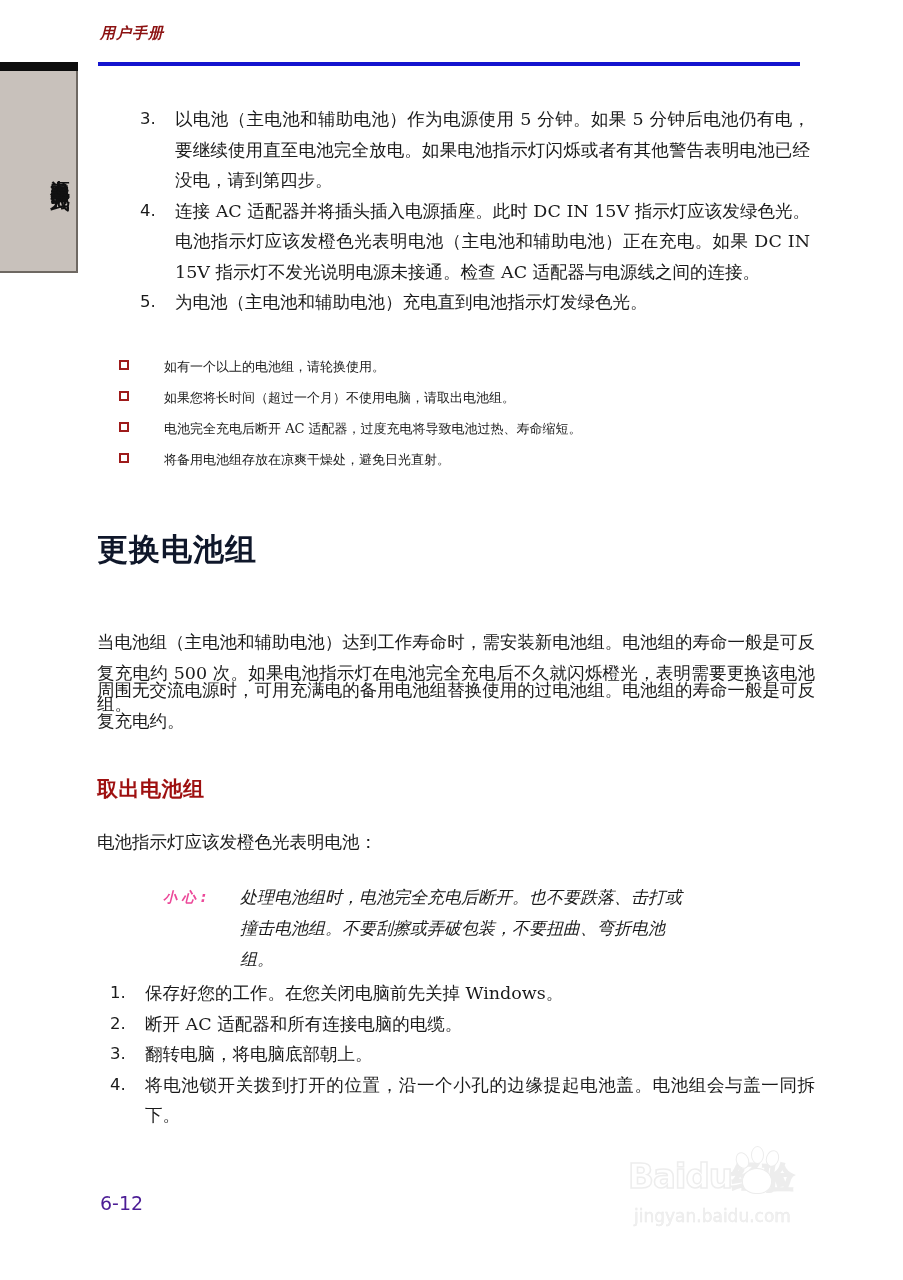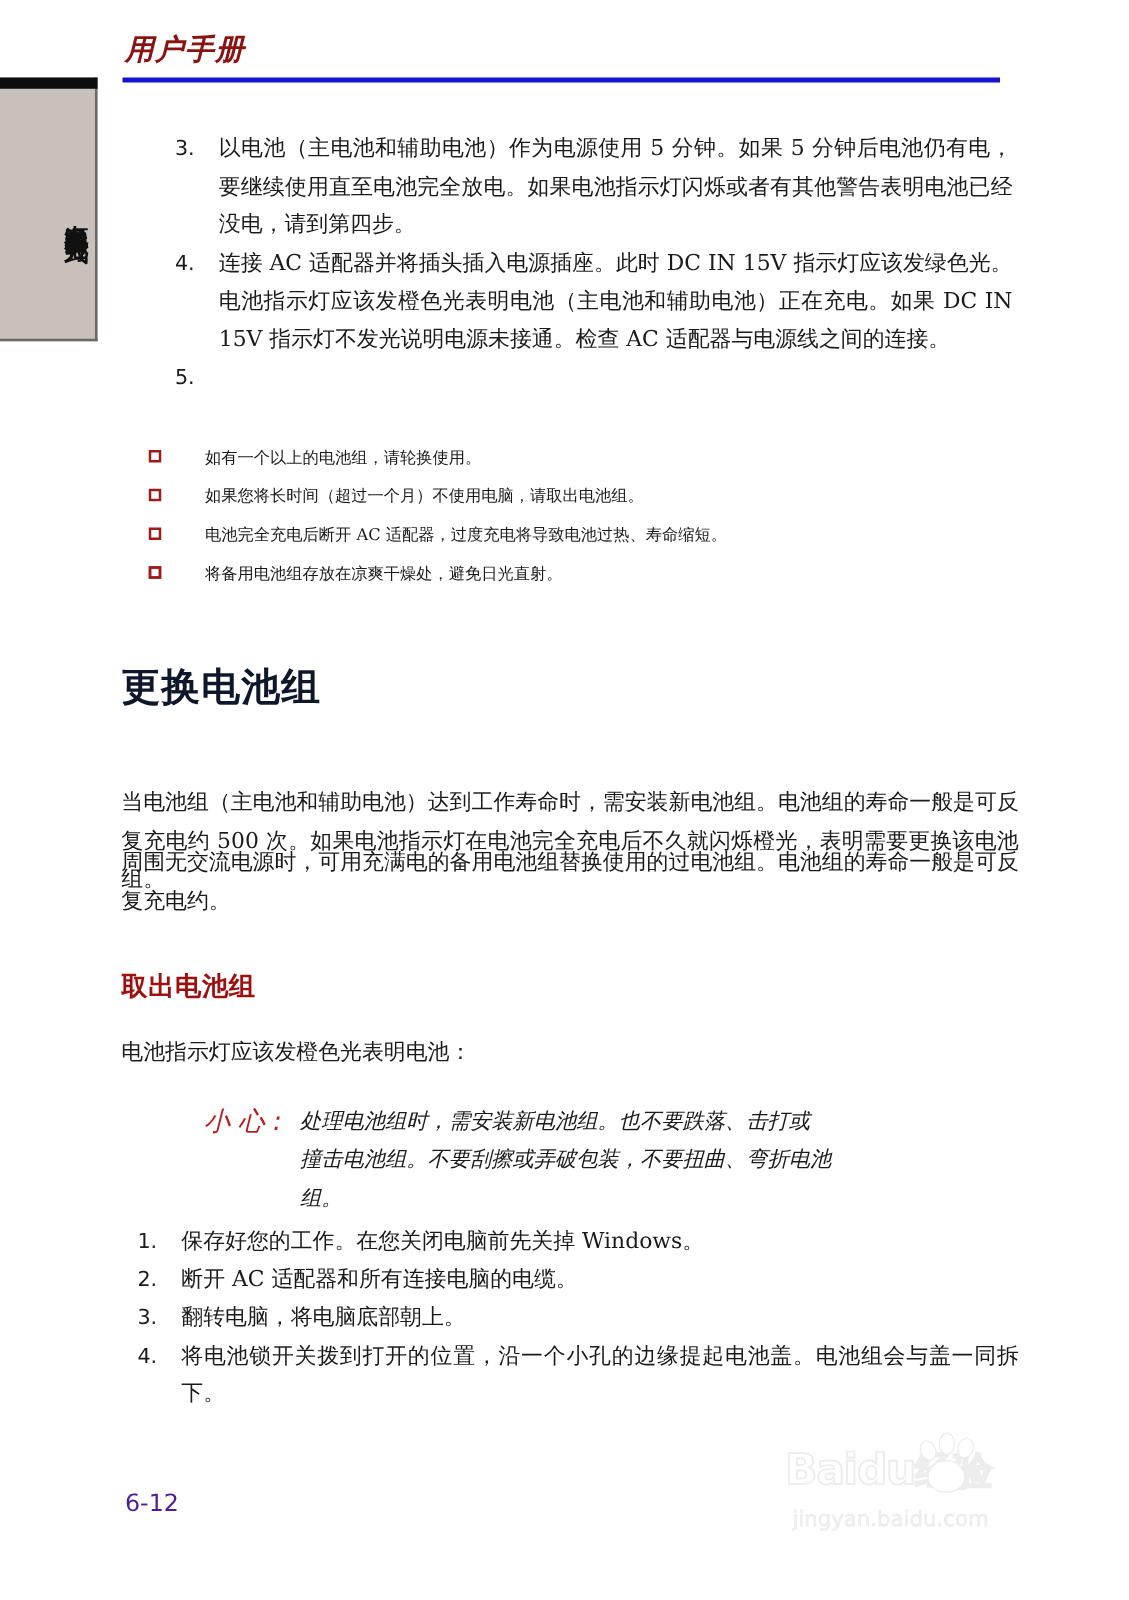--- a/index.html
+++ b/index.html
@@ -24,21 +24,21 @@
   }
 
   
   .header-title {
     position: absolute;
     left: 100px;
     top: 24px;
     font-family: "DejaVu Sans", "Liberation Sans", sans-serif;
     font-style: italic;
     font-weight: bold;
-    font-size: 23px;
+    font-size: 15px;
     color: #8c1212;
     letter-spacing: 1px;
     white-space: nowrap;
   }
   .header-rule {
     position: absolute;
     left: 98px;
     top: 62px;
     width: 702px;
     height: 4px;
@@ -173,24 +173,24 @@
     padding-left: 77px;
     font-size: 17px;
     line-height: 31px;
     font-style: italic;
   }
   .caution-label {
     position: absolute;
     left: 0;
     top: 0;
     font-family: "DejaVu Sans", "Liberation Sans", sans-serif;
-    font-weight: normal;
+    font-weight: bold;
     font-style: italic;
-    font-size: 21px;
-    color: #b91c1c;
+    font-size: 14px;
+    color: #ec4899;
     white-space: nowrap;
   }
 
   
   .page-number {
     position: absolute;
     left: 100px;
     top: 1192px;
     font-family: "DejaVu Sans", "Liberation Sans", sans-serif;
     font-weight: normal;
@@ -267,20 +267,21 @@
     <div class="num-item">
       <span class="marker">3.</span>
       <span>以电池（主电池和辅助电池）作为电源使用 5 分钟。如果 5 分钟后电池仍有电，要继续使用直至电池完全放电。如果电池指示灯闪烁或者有其他警告表明电池已经没电，请到第四步。</span>
     </div>
     <div class="num-item">
       <span class="marker">4.</span>
       <span>连接 AC 适配器并将插头插入电源插座。此时 DC IN 15V 指示灯应该发绿色光。电池指示灯应该发橙色光表明电池（主电池和辅助电池）正在充电。如果 DC IN 15V 指示灯不发光说明电源未接通。检查 AC 适配器与电源线之间的连接。</span>
     </div>
     <div class="num-item">
       <span class="marker">5.</span>
+      <span>为电池（主电池和辅助电池）充电直到电池指示灯发绿色光。</span>
     </div>
   </div>
 
   <div class="sq-list" style="top:351px;">
     <div class="sq-item">
       <span class="sq-bullet"></span>
       <span>如有一个以上的电池组，请轮换使用。</span>
     </div>
     <div class="sq-item">
       <span class="sq-bullet"></span>
@@ -304,21 +305,21 @@
   <div class="para" style="top:581px;margin-top:46px;">当电池组（主电池和辅助电池）达到工作寿命时，需安装新电池组。电池组的寿命一般是可反复充电约 500 次。如果电池指示灯在电池完全充电后不久就闪烁橙光，表明需要更换该电池组。</div>
   <div class="para" style="top:675px;">周围无交流电源时，可用充满电的备用电池组替换使用的过电池组。电池组的寿命一般是可反复充电约。</div>
 
   <div class="h2-red" style="top:775px;">取出电池组</div>
 
   <div class="para" style="top:827px;">电池指示灯应该发橙色光表明电池：</div>
 
   <div class="caution" style="top:882px;">
     <div class="caution-row">
       <span class="caution-label">小 心 :</span>
-      <span>处理电池组时，需安装新电池组。也不要跌落、击打或</span>
+      <span>处理电池组时，电池完全充电后断开。也不要跌落、击打或</span>
     </div>
     <div class="caution-row">
       <span>撞击电池组。不要刮擦或弄破包装，不要扭曲、弯折电池</span>
     </div>
     <div class="caution-row">
       <span>组。</span>
     </div>
   </div>
 
   <div class="num-list" style="top:978px; left:110px; width:705px;">

